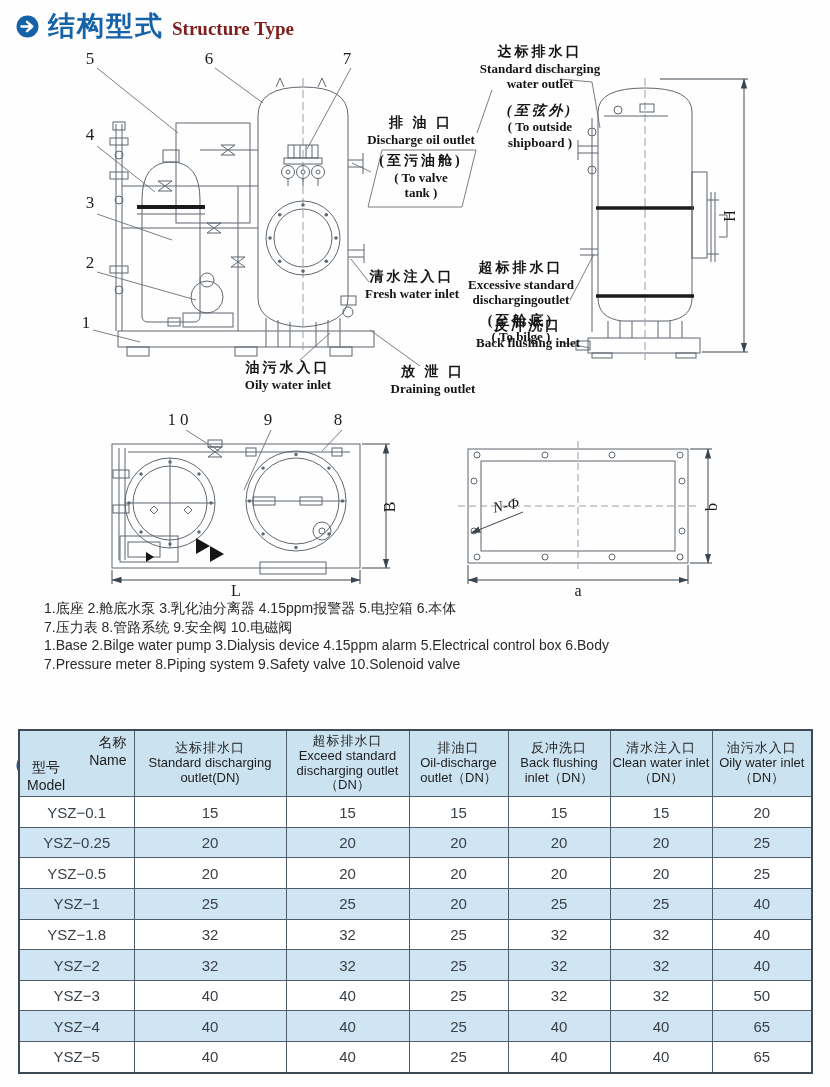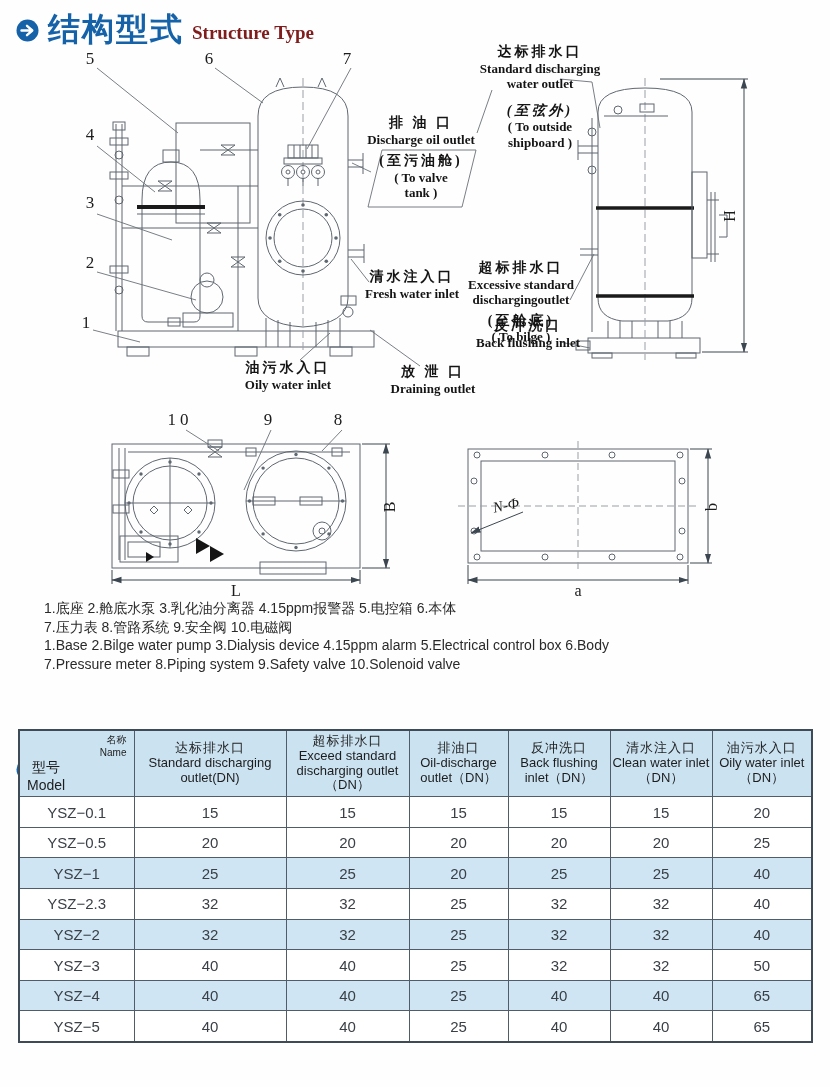--- a/index.html
+++ b/index.html
@@ -1,39 +1,39 @@
 <!DOCTYPE html>
 <html><head>
 <meta charset="utf-8">
 <style>
   html,body{margin:0;padding:0;background:#fff;}
   #page{position:relative;width:830px;height:1087px;background:#fefefe;overflow:hidden;
         font-family:"Liberation Sans",sans-serif;color:#222;}
   .sec-header{position:absolute;left:16px;display:flex;align-items:center;}
   .sec-icon{width:23px;height:23px;flex:0 0 auto;}
-  .sec-zh{font-size:32px;font-weight:bold;color:#1562a8;letter-spacing:2px;margin-left:9px;white-space:nowrap;}
+  .sec-zh{font-size:27px;font-weight:bold;color:#1562a8;letter-spacing:2px;margin-left:9px;white-space:nowrap;}
   .sec-en{font-size:19px;font-weight:bold;color:#7f1d1d;font-family:"Liberation Serif",serif;
           margin-left:8px;padding-top:5px;white-space:nowrap;}
   #svgdraw{position:absolute;left:0;top:0;width:830px;height:1087px;pointer-events:none;}
   .draw-label{position:absolute;text-align:center;transform:translateX(-50%);color:#141414;z-index:3;}
   .dl-zh{font-weight:bold;font-size:14px;letter-spacing:3px;white-space:nowrap;font-family:"Liberation Serif",serif;line-height:1.25;}
   .dl-en{font-weight:bold;font-size:13px;white-space:nowrap;font-family:Liberation Serif, serif;line-height:1.2;}
   .legend{position:absolute;left:44px;top:599px;font-size:14px;color:#2a2a2a;line-height:1.33;z-index:3;}
   .legend div{white-space:nowrap;}
   table.tbl{position:absolute;left:18px;top:729px;width:794px;border-collapse:collapse;table-layout:fixed;
             border:2px solid #3e4a56;z-index:3;background:#fff;}
   .tbl th,.tbl td{border:1px solid #505c68;}
   .tbl thead th{background:#cbe2f1;font-weight:normal;font-size:13px;line-height:1.14;color:#1d1d1d;
                 padding:3px 1px;height:58px;vertical-align:middle;}
   .tbl thead .hd-zh{letter-spacing:1px;}
   .tbl tbody td{height:29.6px;padding:0;text-align:center;font-size:15px;color:#3a4046;}
   .tbl tbody tr.alt td{background:#cfe5f4;}
   .corner{position:relative;background-color:#cbe2f1;
      background-image:linear-gradient(to bottom right,transparent calc(50% - 0.8px),#505c68 calc(50% - 0.8px),#505c68 calc(50% + 0.8px),transparent calc(50% + 0.8px));}
-  .corner .tr{position:absolute;top:3px;right:7px;text-align:right;font-size:10px;line-height:1.25;}
+  .corner .tr{position:absolute;top:3px;right:7px;text-align:right;font-size:14px;line-height:1.25;}
   .corner .bl{position:absolute;bottom:2px;left:7px;text-align:center;font-size:14px;line-height:1.25;}
 </style>
 </head>
 <body>
 
 <div id="page">
 
   <div class="sec-header" style="top:8px;">
     <svg class="sec-icon" viewBox="0 0 23 23">
       <circle cx="11.5" cy="11.5" r="11" fill="#1562a8"></circle>
@@ -410,40 +410,49 @@
     <tbody>
         <tr>
           <td>YSZ−0.1</td>
           <td>15</td>
           <td>15</td>
           <td>15</td>
           <td>15</td>
           <td>15</td>
           <td>20</td>
         </tr>
+        <tr class="alt">
+          <td>YSZ−0.25</td>
+          <td>20</td>
+          <td>20</td>
+          <td>20</td>
+          <td>20</td>
+          <td>20</td>
+          <td>25</td>
+        </tr>
         <tr>
           <td>YSZ−0.5</td>
           <td>20</td>
           <td>20</td>
           <td>20</td>
           <td>20</td>
           <td>20</td>
           <td>25</td>
         </tr>
         <tr class="alt">
           <td>YSZ−1</td>
           <td>25</td>
           <td>25</td>
           <td>20</td>
           <td>25</td>
           <td>25</td>
           <td>40</td>
         </tr>
         <tr>
-          <td>YSZ−2.3</td>
+          <td>YSZ−1.8</td>
           <td>32</td>
           <td>32</td>
           <td>25</td>
           <td>32</td>
           <td>32</td>
           <td>40</td>
         </tr>
         <tr class="alt">
           <td>YSZ−2</td>
           <td>32</td>

